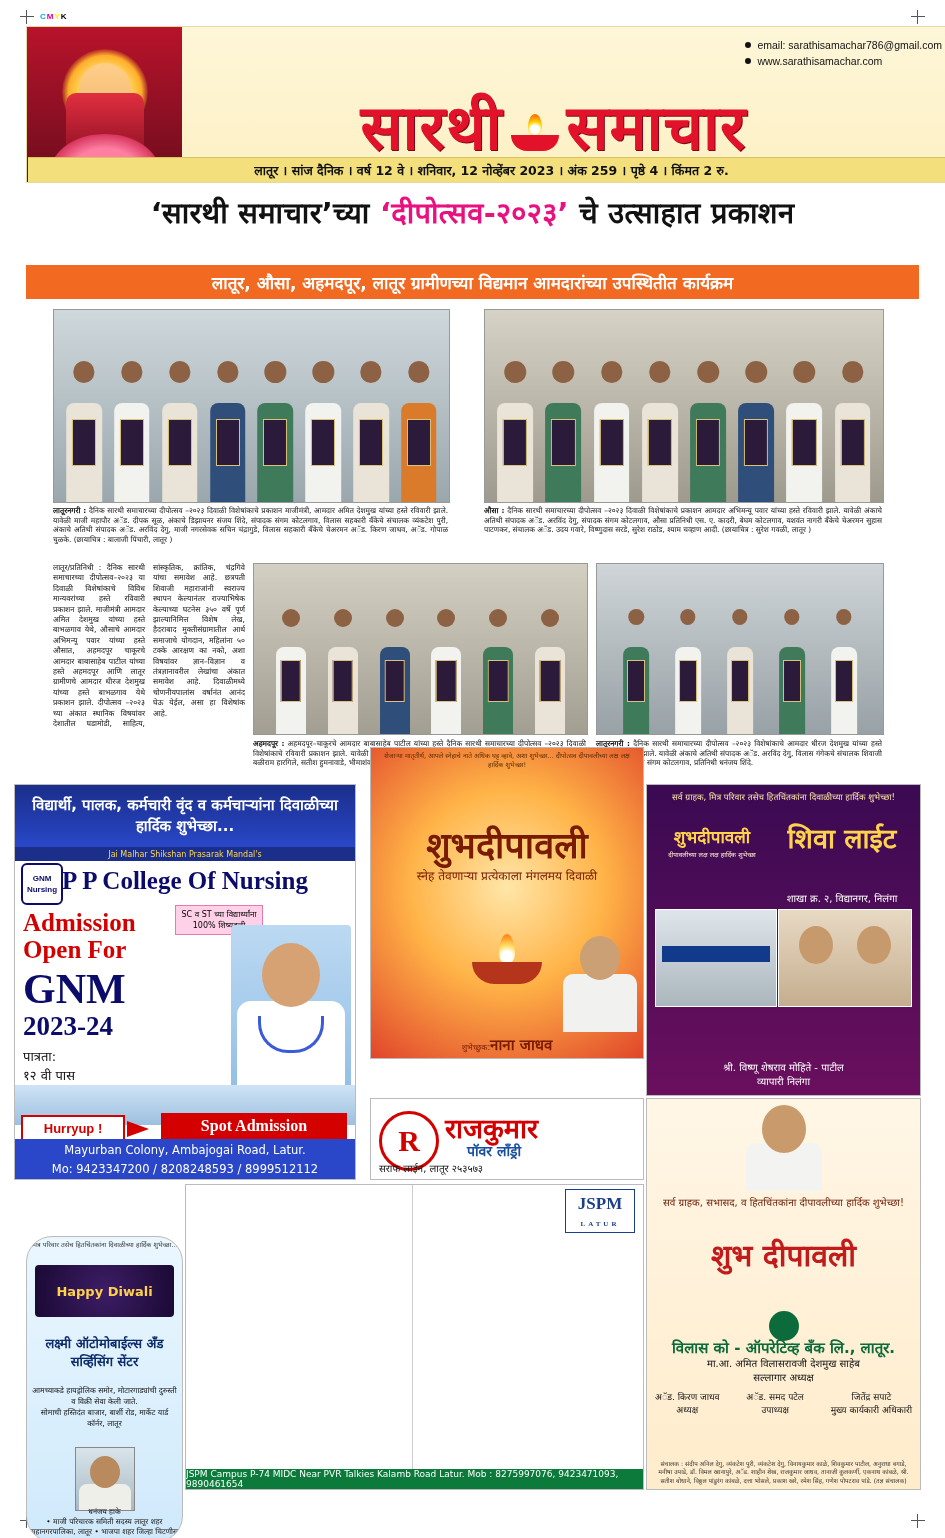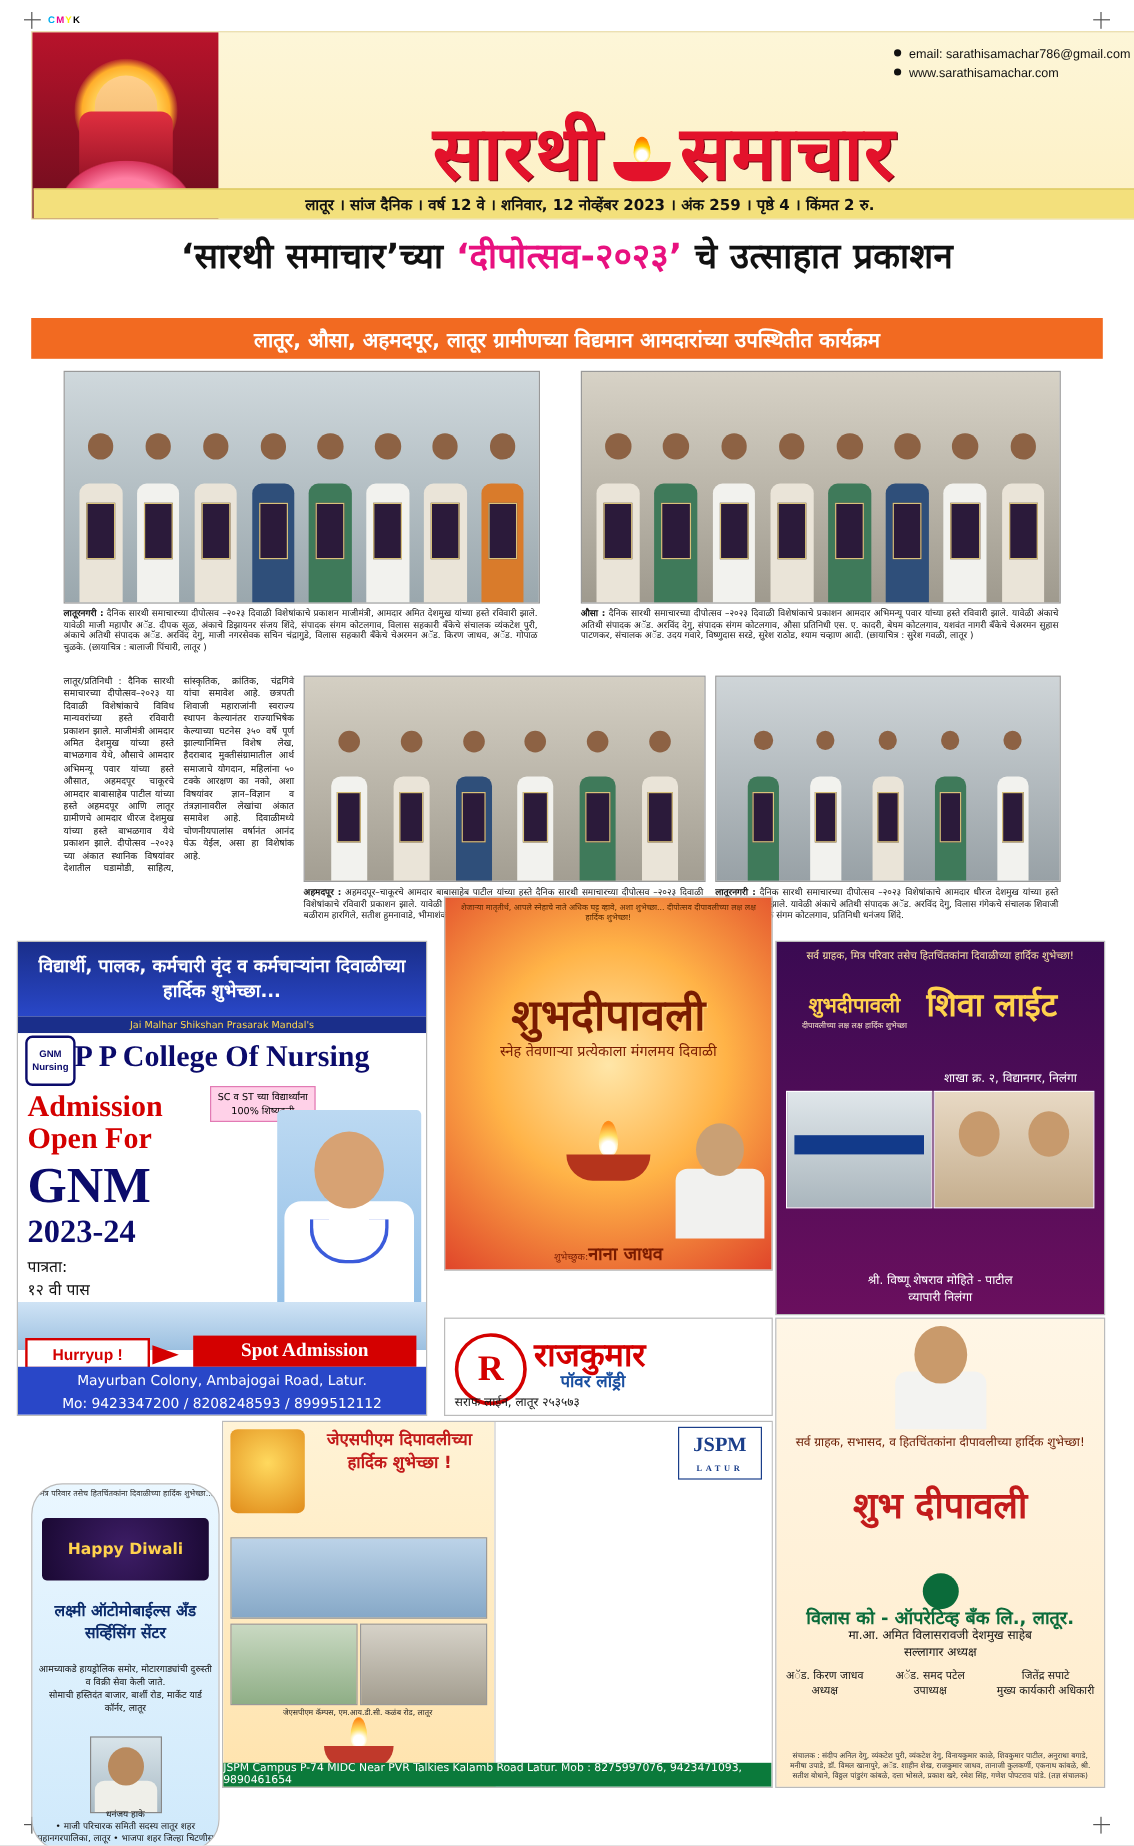--- a/index.html
+++ b/index.html
@@ -105,21 +105,21 @@
   .adRaj .mark{position:absolute;left:8px;top:12px;width:54px;height:54px;border:3px solid #d40000;border-radius:50%;color:#d40000;font-weight:bold;font-size:30px;display:flex;align-items:center;justify-content:center;font-family:"Liberation Serif",serif;}
   .adRaj .n1{position:absolute;left:74px;top:10px;font-family:"DejaVu Sans",sans-serif;font-weight:bold;font-size:27px;color:#d40000;}
   .adRaj .n2{position:absolute;left:96px;top:42px;font-family:"DejaVu Sans",sans-serif;font-weight:bold;font-size:14px;color:#1a4fa0;}
   .adRaj .n3{position:absolute;left:8px;bottom:4px;font-size:10px;color:#111;font-family:"DejaVu Sans",sans-serif;}
 
   
   .adShiva{left:646px;top:784px;width:273px;height:310px;background:linear-gradient(#3a0a52,#6a0f5e);}
   .adShiva .toptxt{position:absolute;left:6px;right:6px;top:6px;text-align:center;color:#ffe9a8;font-size:8.6px;line-height:12px;font-family:"DejaVu Sans",sans-serif;}
   .adShiva .deep{position:absolute;left:10px;top:40px;width:110px;text-align:center;color:#ffd24d;font-family:"DejaVu Sans",sans-serif;font-weight:bold;font-size:17px;}
   .adShiva .deep small{display:block;font-size:6.5px;color:#ffeccf;font-weight:normal;line-height:9px;margin-top:3px;}
-  .adShiva .brand{position:absolute;right:8px;top:38px;width:140px;color:#ffd24d;font-family:"DejaVu Sans",sans-serif;font-weight:bold;font-size:27px;line-height:31px;}
+  .adShiva .brand{position:absolute;right:8px;top:38px;width:140px;text-align:center;color:#ffd24d;font-family:"DejaVu Sans",sans-serif;font-weight:bold;font-size:27px;line-height:31px;}
   .adShiva .br2{position:absolute;right:8px;top:106px;width:140px;text-align:center;color:#ffffff;font-size:10px;font-family:"DejaVu Sans",sans-serif;}
   .adShiva .shop{position:absolute;left:8px;top:124px;width:120px;height:96px;background:linear-gradient(#dfe6ea,#aab6bd);border:1px solid #fff;}
   .adShiva .shop .sign{position:absolute;left:6px;top:36px;right:6px;height:16px;background:#123a8a;}
   .adShiva .ppl{position:absolute;right:8px;top:124px;width:132px;height:96px;background:linear-gradient(#e8d9c4,#c5ae8e);border:1px solid #fff;}
   .adShiva .ppl .h{position:absolute;top:16px;width:34px;height:38px;border-radius:50%;background:#c79a6d;}
   .adShiva .ppl .h1{left:20px}.adShiva .ppl .h2{right:20px}
   .adShiva .foot{position:absolute;left:0;right:0;bottom:6px;text-align:center;color:#ffffff;font-size:10px;line-height:14px;font-family:"DejaVu Sans",sans-serif;}
 
   
   .adBank{left:646px;top:1098px;width:273px;height:390px;background:linear-gradient(#fff6e6,#ffeccb);}
@@ -462,32 +462,20 @@
         <div class="b"></div>
         <div class="h"></div>
       </div>
     <div class="nm">
       <div>धनंजय हाके</div>
       <div>• माजी परिचारक समिती सदस्य लातूर शहर महानगरपालिका, लातूर • भाजपा शहर जिल्हा चिटणीस</div>
     </div>
   </div>
 
   <div class="ad adJspm">
-    <div class="left">
-      <div class="deco"></div>
-      <div class="hdr">जेएसपीएम दिपावलीच्या हार्दिक शुभेच्छा !</div>
-      <div class="b1"></div>
-      <div class="b2"></div>
-      <div class="b3"></div>
-      <div class="cap">जेएसपीएम कॅम्पस, एम.आय.डी.सी. कळंब रोड, लातूर</div>
-      <div class="lamp">
-          <div class="f"></div>
-          <div class="b"></div>
-        </div>
-    </div>
     <div class="right">
       <div class="heads">
         
         
         
       </div>
       <div class="jlogo"><span>JSPM</span><small>LATUR</small></div>
       <div class="courses">
         <h4>अभियांत्रिकी</h4>
         <p>• सिव्हिल इंजिनिअरिंग • मेकॅनिकल इंजिनिअरिंग • इलेक्ट्रिकल इंजिनिअरिंग • कॉम्प्युटर सायन्स • इलेक्ट्रॉनिक्स अँड टेलिकम्युनिकेशन</p>

